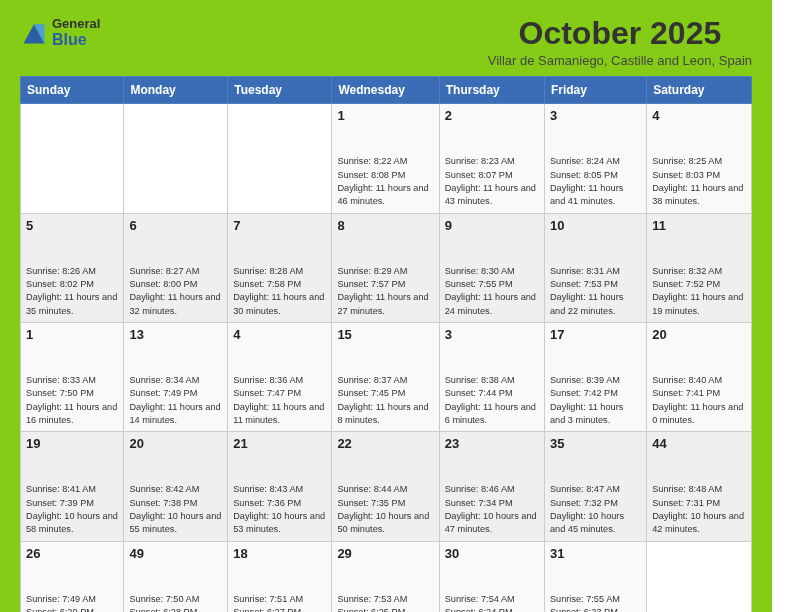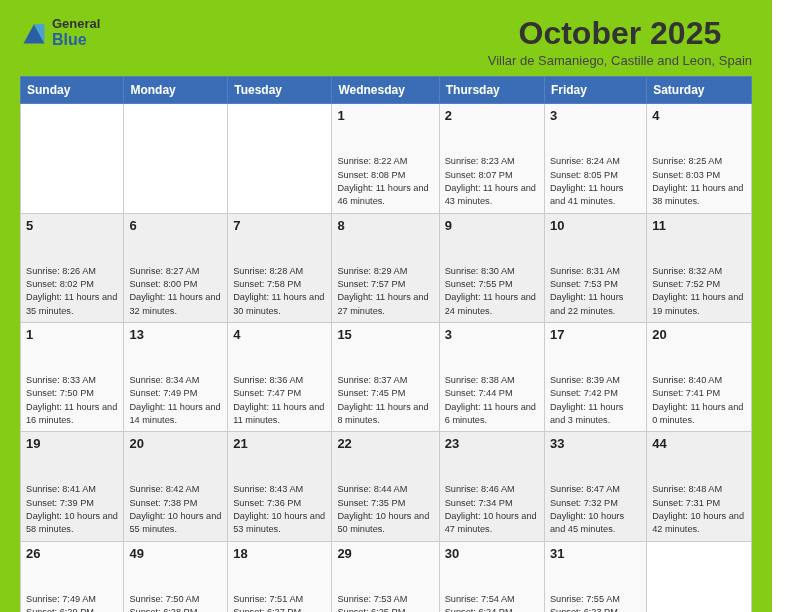--- a/index.html
+++ b/index.html
@@ -225,21 +225,21 @@
           </td>
           <td>
             <span class="day-number">22</span>
             <div class="day-info">Sunrise: 8:44 AM<br>Sunset: 7:35 PM<br>Daylight: 10 hours and 50 minutes.</div>
           </td>
           <td>
             <span class="day-number">23</span>
             <div class="day-info">Sunrise: 8:46 AM<br>Sunset: 7:34 PM<br>Daylight: 10 hours and 47 minutes.</div>
           </td>
           <td>
-            <span class="day-number">33</span>
+            <span class="day-number">35</span>
             <div class="day-info">Sunrise: 8:47 AM<br>Sunset: 7:32 PM<br>Daylight: 10 hours and 45 minutes.</div>
           </td>
           <td>
             <span class="day-number">44</span>
             <div class="day-info">Sunrise: 8:48 AM<br>Sunset: 7:31 PM<br>Daylight: 10 hours and 42 minutes.</div>
           </td>
         </tr>
         <tr>
           <td>
             <span class="day-number">26</span>

